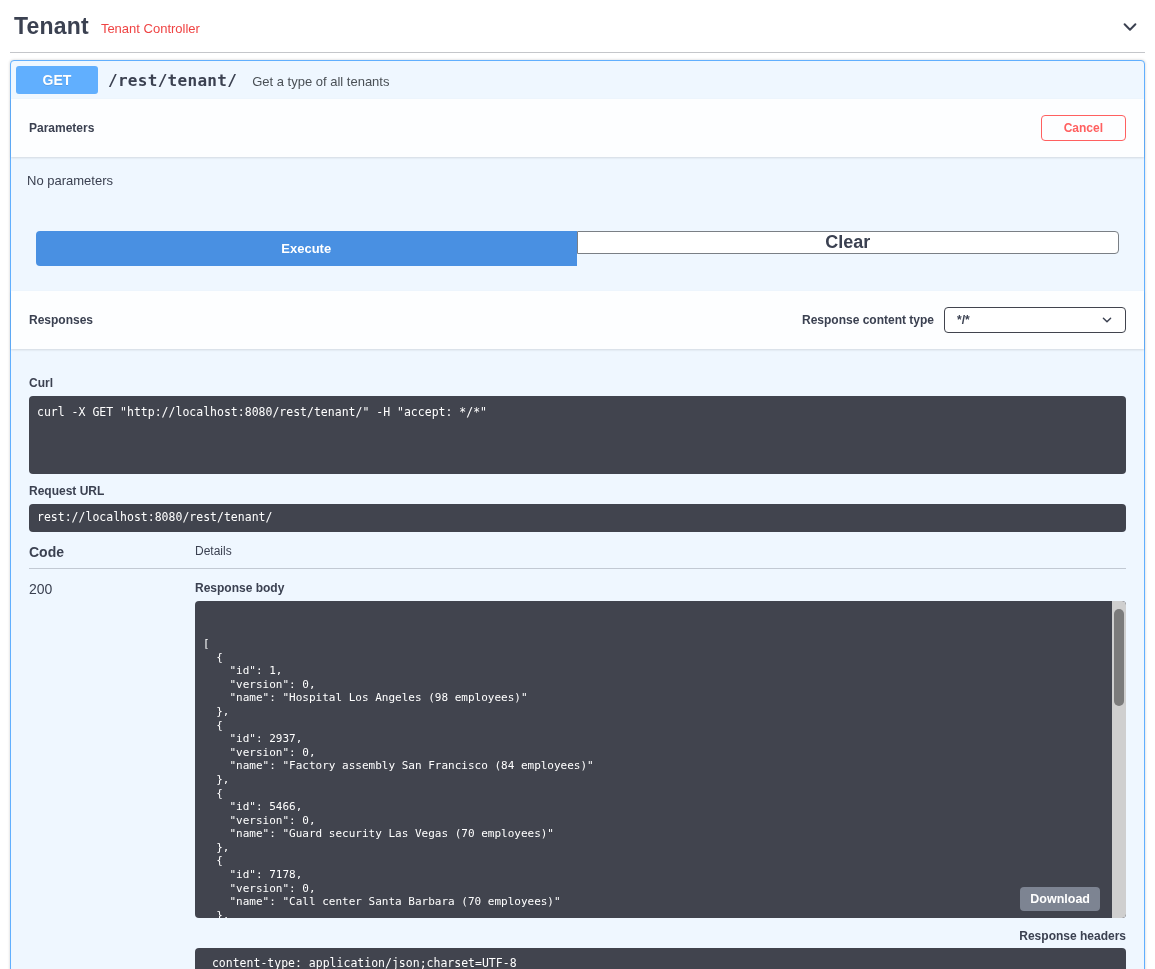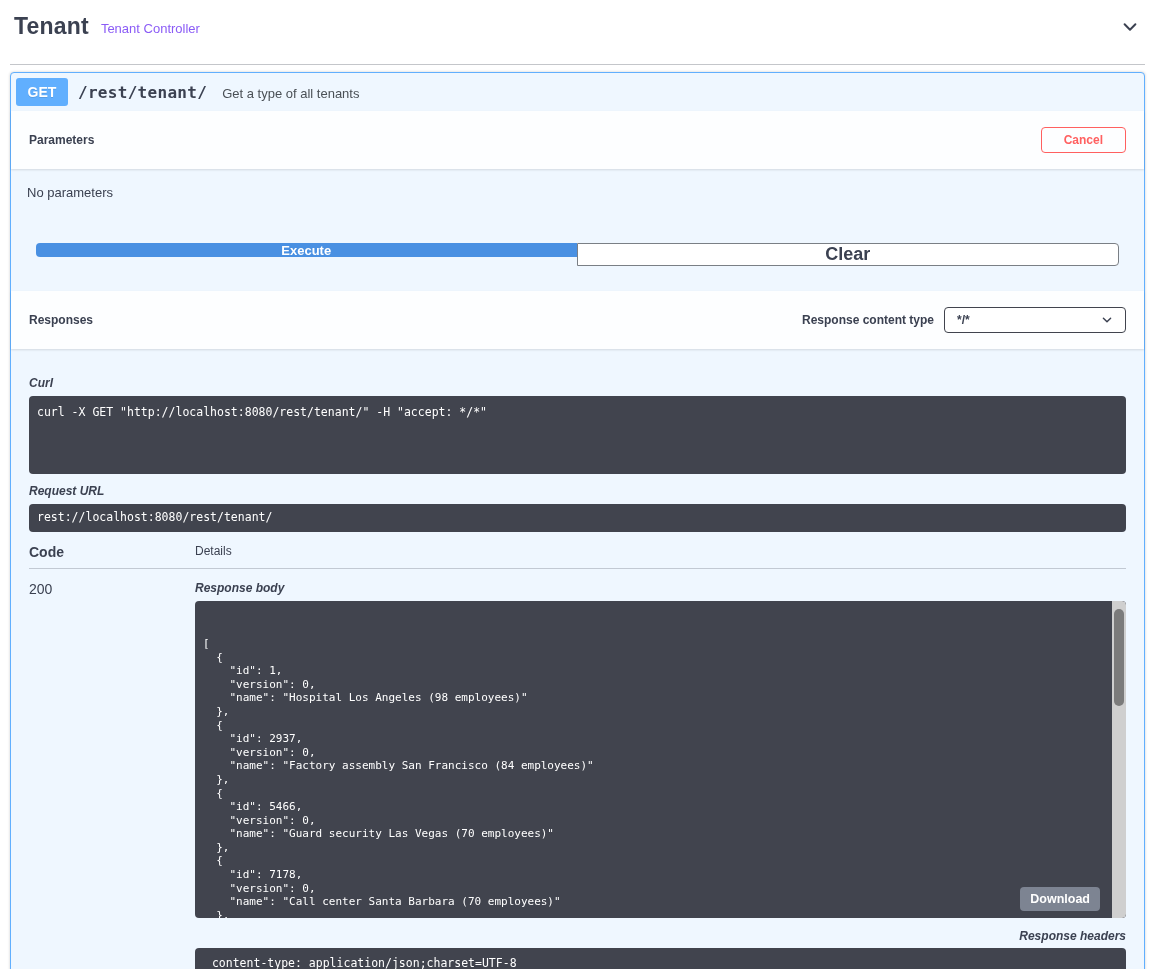--- a/index.html
+++ b/index.html
@@ -14,39 +14,39 @@
   *{box-sizing:border-box;margin:0;padding:0;}
   html,body{background:#fff;}
   body{
     width:1155px;height:969px;overflow:hidden;position:relative;
     font-family:"Liberation Sans",sans-serif;color:var(--text-dark,#3b4151);
   }
   .mono{font-family:"DejaVu Sans Mono","Liberation Mono",monospace;}
 
   
   .tag-header{
-    margin:0 10px;padding:13px 6px 24px 4px;
+    margin:0 10px;padding:13px 6px 12px 4px;
     display:flex;align-items:center;
     border-bottom:1px solid rgba(59,65,81,.3);
   }
   .tag-title{font-size:23px;font-weight:bold;letter-spacing:.2px;}
-  .tag-subtitle{font-size:13px;color:#8b5cf6;margin-left:12px;padding-top:4px;}
+  .tag-subtitle{font-size:13px;color:#ef4444;margin-left:12px;padding-top:4px;}
   .tag-collapse{margin-left:auto;background:none;border:none;cursor:pointer;display:flex;align-items:center;}
   .tag-collapse svg{stroke:#3b4151;}
 
   
   .opblock{
     margin:7px 10px;border:1px solid var(--get-blue,#61affe);border-radius:4px;
     background:var(--opblock-bg,#eff7ff);
     box-shadow:0 0 3px rgba(0,0,0,.19);
   }
   .opblock-summary{display:flex;align-items:center;padding:5px;cursor:pointer;}
   .method-badge{
     background:var(--get-blue,#61affe);color:#fff;font-weight:bold;font-size:14px;
-    padding:6px 0;width:52px;text-align:center;border-radius:3px;
+    padding:6px 0;width:82px;text-align:center;border-radius:3px;
     text-shadow:0 1px 0 rgba(0,0,0,.1);
   }
   .op-path{font-size:16px;font-weight:600;margin-left:10px;letter-spacing:.3px;text-decoration:none;color:var(--text-dark,#3b4151);}
   .op-desc{font-size:13px;color:#4a5056;margin-left:15px;padding-top:2px;}
 
   
   .section-header{
     display:flex;align-items:center;justify-content:space-between;
     background:rgba(255,255,255,.85);
     box-shadow:0 1px 2px rgba(0,0,0,.12);
@@ -59,41 +59,41 @@
     font-size:12px;font-weight:bold;border-radius:4px;padding:5px 22px;cursor:pointer;
   }
 
   .params-body{padding:14px 18px 20px 16px;}
   .no-params{font-size:13px;}
 
   .execute-wrapper{display:flex;padding:22px 25px 25px 25px;}
   .btn-execute{
     flex:1;background:var(--execute-blue,#4990e2);color:#fff;border:none;
     font-family:"Liberation Sans",sans-serif;
-    font-size:13px;font-weight:bold;height:14px;border-radius:4px 0 0 4px;cursor:pointer;
+    font-size:13px;font-weight:bold;height:35px;border-radius:4px 0 0 4px;cursor:pointer;
   }
   .btn-clear{
     flex:1;background:#fff;color:var(--text-dark,#3b4151);border:1px solid #7a7f85;
     font-family:"Liberation Sans",sans-serif;
     font-size:18px;font-weight:bold;height:23px;border-radius:0 4px 4px 0;cursor:pointer;
   }
 
   
   .content-type-wrap{display:flex;align-items:center;}
   .content-type-label{font-size:12px;font-weight:bold;margin-right:10px;}
   .content-type-select{
     width:182px;height:26px;border:1px solid var(--code-bg,#41444e);border-radius:4px;background:#fff;
     display:flex;align-items:center;justify-content:space-between;
     padding:0 12px;font-size:12px;cursor:pointer;font-weight:bold;
   }
   .content-type-select svg{stroke:#3b4151;}
 
   
   .responses-body{padding:27px 18px 20px 18px;}
-  .block-label{font-size:12px;font-weight:bold;margin-bottom:6px;font-style:italic;}
+  .block-label{font-size:12px;font-weight:bold;margin-bottom:6px;}
   .code-block{
     background:var(--code-bg,#41444e);border-radius:4px;color:#fff;
     font-size:11.5px;line-height:1.2;white-space:pre;overflow:hidden;
   }
   .curl-block{min-height:78px;padding:10px 8px;margin-bottom:10px;}
   .request-url-block{padding:7px 8px;margin-bottom:10px;}
   .label-gap{margin-top:14px;}
 
   
   .resp-table{width:100%;margin-top:12px;}

